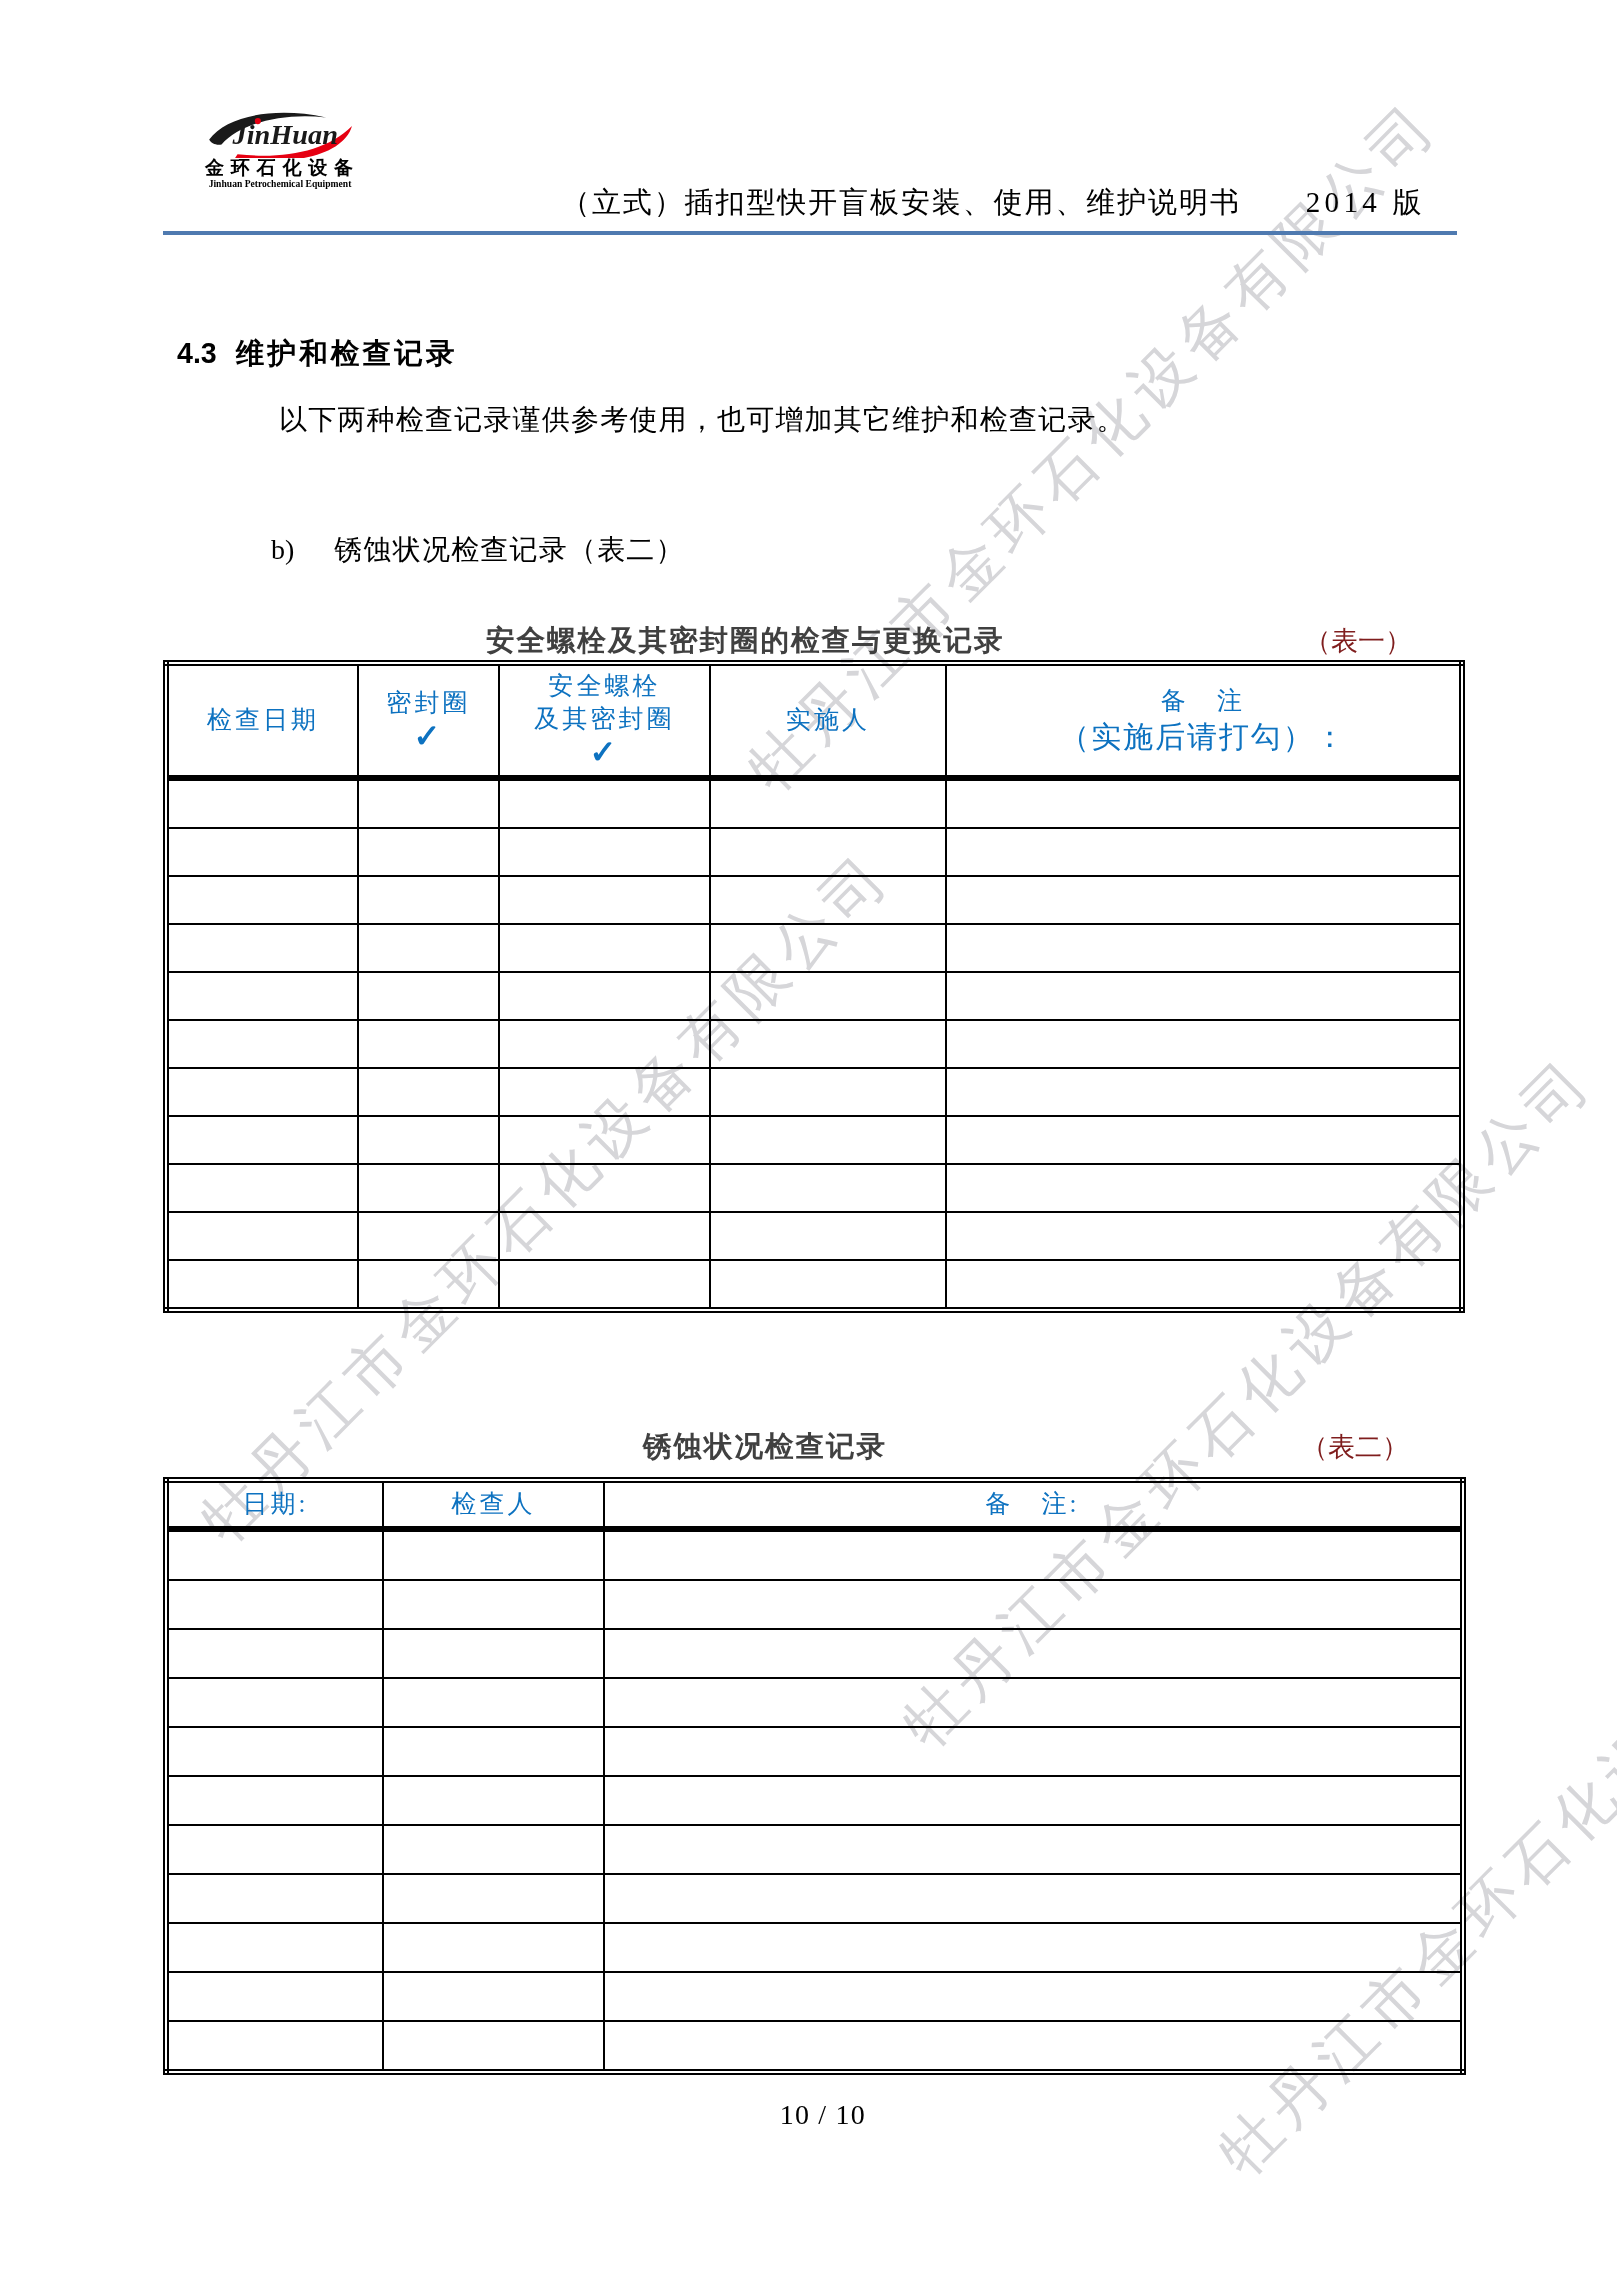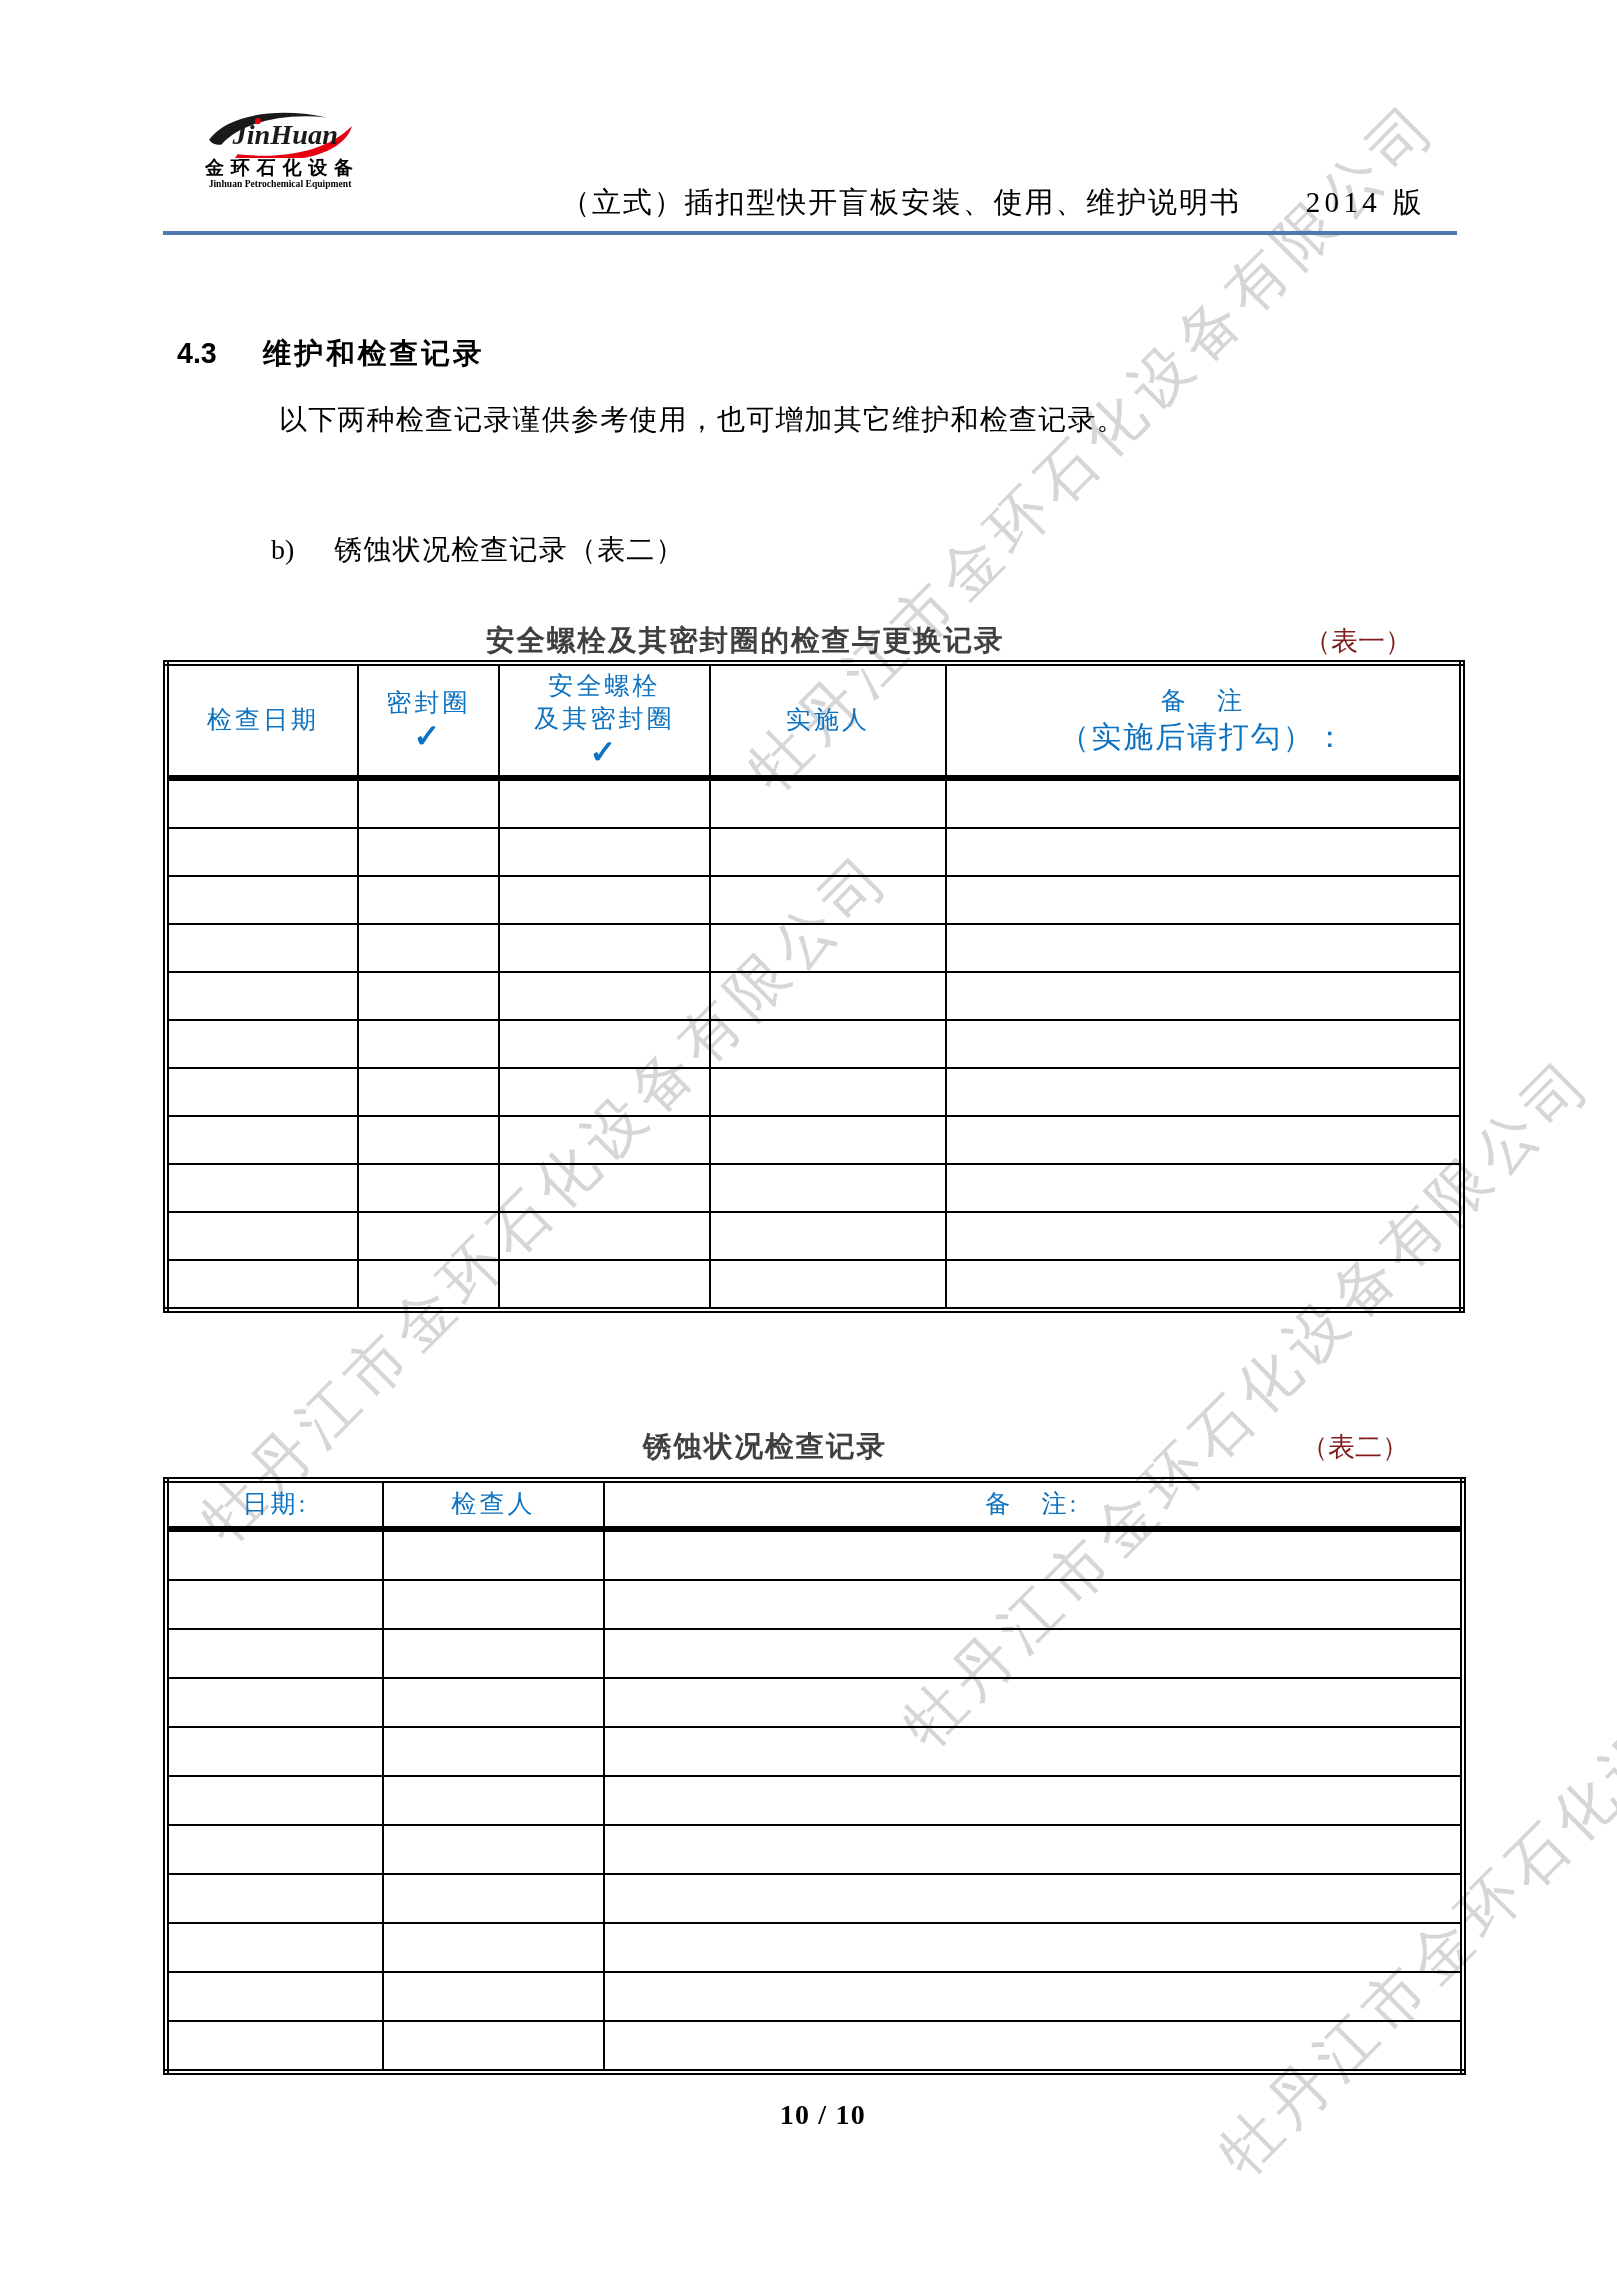--- a/index.html
+++ b/index.html
@@ -34,21 +34,21 @@
   .logo-en{font-weight:bold;font-size:9.6px;letter-spacing:0px;line-height:1.2;white-space:nowrap;font-family:"Liberation Serif",serif;}
   
   .header-title{
     position:absolute;left:561px;top:183px;
     font-size:29px;letter-spacing:1.9px;white-space:nowrap;z-index:1;
   }
   .edition{margin-left:65px;letter-spacing:4.3px;}
   .rule{position:absolute;left:163px;top:231px;width:1294px;height:3.7px;background:#4f7ab0;z-index:1;}
   
   .sec{position:absolute;left:177px;top:334px;font-family:"Liberation Sans",sans-serif;font-weight:bold;font-size:28.6px;z-index:1;}
-  .sec-title{margin-left:46px;letter-spacing:3.1px;}
+  .sec-title{margin-left:19px;letter-spacing:3.1px;}
   .intro{position:absolute;left:279px;top:401px;font-size:28px;letter-spacing:1.2px;z-index:1;}
   .item{position:absolute;left:271px;font-size:28px;z-index:1;}
   .item-a{top:466px;}
   .item-b{top:531px;}
   .item-text{margin-left:40px;letter-spacing:1.2px;}
   
   .tbl-title{
     position:absolute;
     font-family:"Liberation Sans",sans-serif;font-weight:bold;
     font-size:28.6px;letter-spacing:1.9px;color:#404040;z-index:1;white-space:nowrap;
@@ -79,21 +79,21 @@
   #t2 td{height:47px;}
   .th-line{line-height:1.3;}
   .th-line.small{font-size:30px;letter-spacing:1.9px;}
   .th-line.check{font-size:32px;line-height:1.1;font-family:"Liberation Sans",sans-serif;font-weight:bold;}
   
   .t1c1{width:192px;}.t1c2{width:141px;}.t1c3{width:211px;}.t1c4{width:236px;}.t1c5{width:516px;}
   .t2c1{width:217px;}.t2c2{width:221px;}.t2c3{width:859px;}
   
   .pageno{
     position:absolute;top:2099px;left:0;width:100%;
-    text-align:center;font-weight:bold;font-size:28px;
+    text-align:center;font-weight:normal;font-size:28px;
     padding-left:28.6px;box-sizing:border-box;z-index:1;letter-spacing:1.2px;
   }
 </style>
 </head>
 <body>
 
 <div class="page">
 
   <div class="wm wm1">牡丹江市金环石化设备有限公司</div>
   <div class="wm wm2">牡丹江市金环石化设备有限公司</div>

